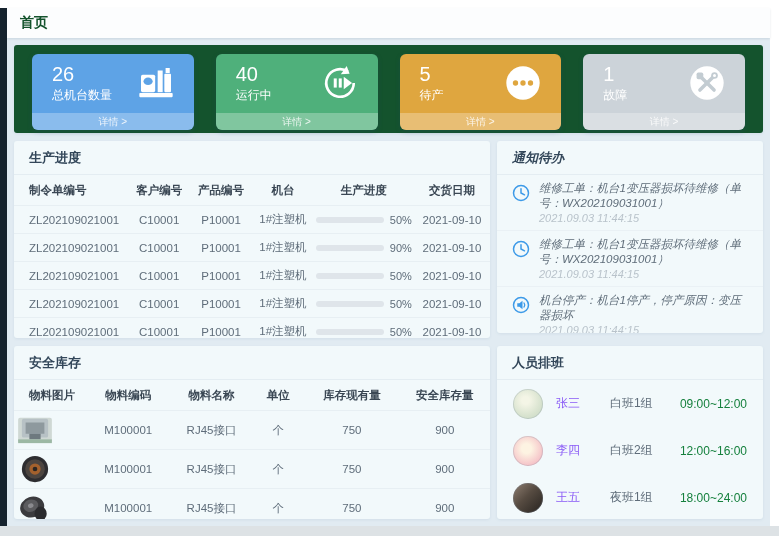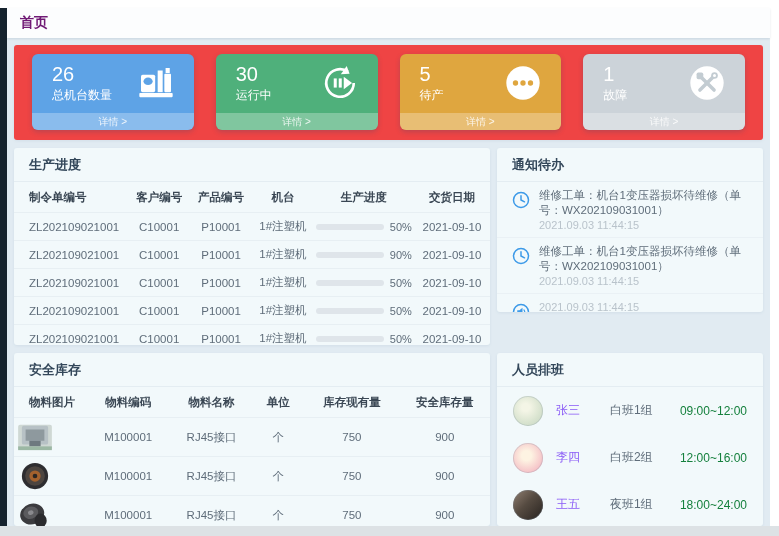--- a/index.html
+++ b/index.html
@@ -6,47 +6,47 @@
   body { width:779px; height:536px; font-family:"Liberation Sans","DejaVu Sans",sans-serif; }
   .window { position:relative; width:779px; height:536px; background:#ffffff; overflow:hidden; }
 
   
   .side-strip { position:absolute; left:0; top:8px; width:7px; height:518px; background:#16232e; }
   .bottom-band { position:absolute; left:0; bottom:0; width:100%; height:10px; background:#dde2e5; }
 
   
   .header-bar { position:absolute; left:7px; top:8px; width:763px; height:30px; background:#fcfdfe;
                 box-shadow:0 1px 2px rgba(40,70,100,.12); display:flex; align-items:center; padding-left:13px; box-sizing:border-box; z-index:2; }
-  .page-title { font-size:14px; font-weight:bold; color:#701a75; }
+  .page-title { font-size:14px; font-weight:bold; color:#14532d; }
 
   
   .content { position:absolute; left:7px; top:38px; width:763px; height:488px; background:#e1ebf2; overflow:hidden; }
 
   
-  .cards-panel { margin:7px 7px 0 7px; background:#ef4444; border-radius:3px; box-shadow:0 1px 3px rgba(50,90,130,.08);
-                 padding:9px 18px 10px 18px; display:flex; gap:22px; box-sizing:border-box; }
+  .cards-panel { margin:7px 7px 0 7px; background:#14532d; border-radius:3px; box-shadow:0 1px 3px rgba(50,90,130,.08);
+                 padding:9px 18px 3px 18px; display:flex; gap:22px; box-sizing:border-box; }
   .card { flex:1; height:76px; border-radius:6px; position:relative; color:#fff; box-shadow:0 2px 5px rgba(40,70,110,.25); }
   .card-main { display:flex; justify-content:space-between; align-items:center; padding:8px 18px 22px 20px; }
   .card-value { font-size:20px; line-height:24px; }
   .card-label { font-size:12px; margin-top:1px; }
   .card-icon { width:40px; height:40px; }
   .card-icon svg { width:40px; height:40px; }
   .card-footer { position:absolute; bottom:0; left:0; right:0; height:17px; line-height:17px; text-align:center;
                  background:rgba(255,255,255,.28); border-radius:0 0 6px 6px; font-size:10px; color:rgba(255,255,255,.85); cursor:pointer; }
   .card .ic { display:none; }
   .card.v-machine .ic-machine { display:block; }
   .card.v-running .ic-running { display:block; }
   .card.v-ellipsis .ic-ellipsis { display:block; }
   .card.v-tools .ic-tools { display:block; }
 
   
   .panels-grid { margin:8px 7px 0 7px; display:grid; grid-template-columns:476px 1fr; gap:8px 7px; align-items:start; }
   .panel { background:#f2f9fb; border-radius:3px; box-shadow:0 1px 3px rgba(50,90,130,.08); box-sizing:border-box; overflow:hidden; }
   .panel-title { padding:8px 15px 7px 15px; font-size:13px; font-weight:bold; color:#33475a; border-bottom:1px solid #e4edf2; }
-  .p-production { height:197px; } .p-notifications { height:164px; }
+  .p-production { height:197px; } .p-notifications { height:192px;font-style:italic; }
   .p-inventory { height:173px; } .p-staffing { height:173px; }
 
   
   table { width:100%; border-collapse:collapse; table-layout:fixed; }
   th { font-size:11.5px; font-weight:bold; color:#3a4754; padding:8px 2px 7px 2px; text-align:center; }
   td { font-size:11.5px; color:#5f6d7a; padding:6px 2px; text-align:center; border-top:1px solid #e7eff3; }
   th.col-left, td.col-left { text-align:left; padding-left:15px; }
 
   .progress-wrap { display:flex; align-items:center; justify-content:center; gap:6px; }
   .progress-track { width:70px; height:6px; border-radius:3px; background:#dfe5ea; overflow:hidden; }
@@ -113,21 +113,21 @@
               </svg>
 
             </div>
           </div>
           <div class="card-footer">详情 &gt;</div>
         </div>
 
         <div class="card v-running" style="background: rgb(79, 176, 123);">
           <div class="card-main">
             <div class="card-texts">
-              <div class="card-value">30</div>
+              <div class="card-value">40</div>
               <div class="card-label">运行中</div>
             </div>
             <div class="card-icon">
 
               <svg class="ic ic-running" viewBox="0 0 48 48">
                 <path d="M40.5 24 a16.5 16.5 0 1 1 -7-13.5" fill="none" stroke="#fff" stroke-width="3.2"></path>
                 <path d="M32 3.5 l3.5 9.5 -10.5 0.5 z" fill="#fff"></path>
                 <rect x="16.5" y="18.5" width="3.6" height="11" fill="#fff"></rect>
                 <rect x="22.5" y="18.5" width="3.6" height="11" fill="#fff"></rect>
                 <path d="M28.5 16.5 l10 7.5 -10 7.5 z" fill="#fff"></path>
@@ -325,20 +325,21 @@
             <div class="notif-item">
               <span class="notif-icon v-speaker">
 
                 <svg class="nic nic-speaker" viewBox="0 0 24 24">
                   <circle cx="12" cy="12" r="9" fill="none" stroke="#3d9ae8" stroke-width="1.8"></circle>
                   <path d="M7.5 10 h2.6 L13.8 7 v10 l-3.7 -3 H7.5 z" fill="#3d9ae8"></path>
                   <path d="M15.5 9.5 a4 4 0 0 1 0 5" fill="none" stroke="#3d9ae8" stroke-width="1.4" stroke-linecap="round"></path>
                 </svg>
               </span>
               <span class="notif-body">
+                <span class="notif-text">机台停产：机台1停产，停产原因：变压器损坏</span>
                 <span class="notif-time">2021.09.03 11:44:15</span>
               </span>
             </div>
 
           </div>
       </section>
 
       <section class="panel p-inventory">
         <div class="panel-title">安全库存</div>
         <table>

